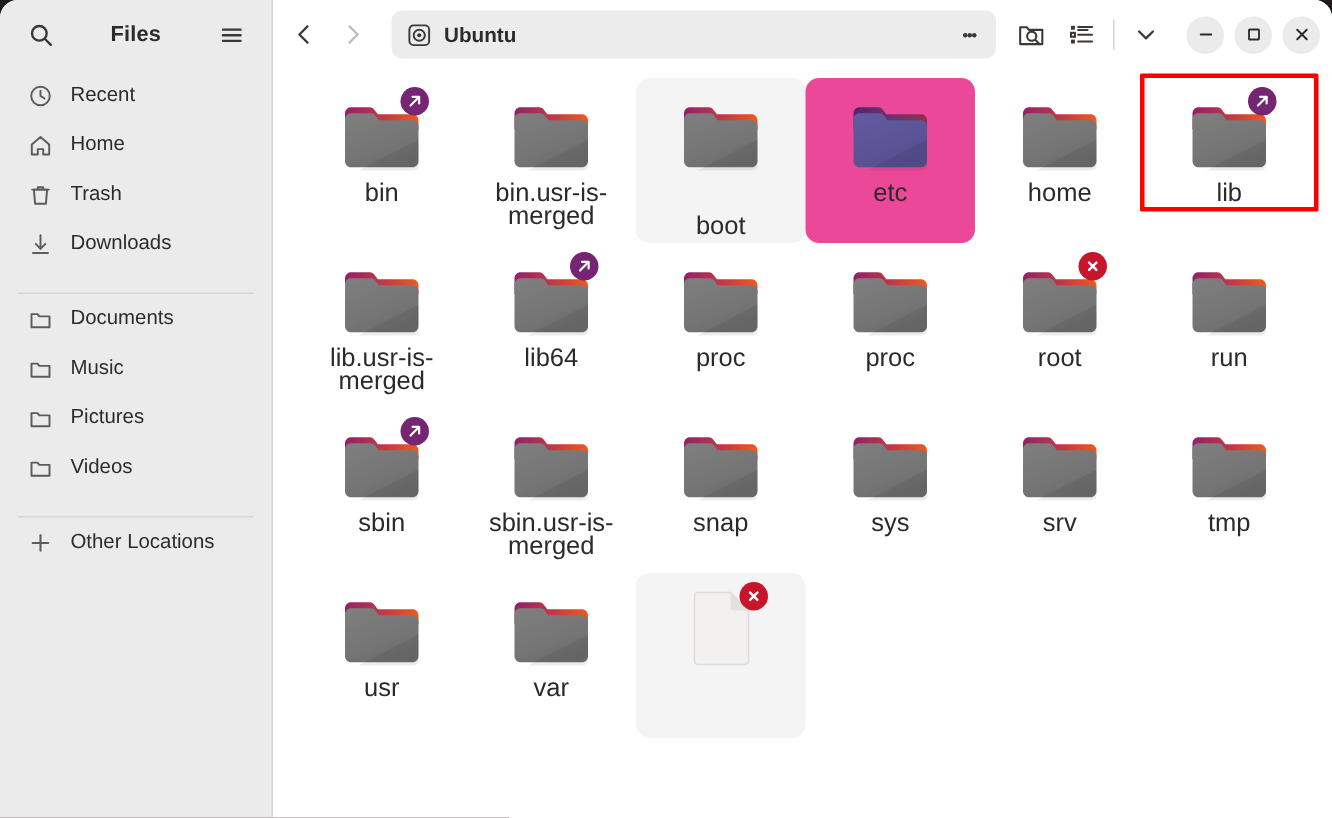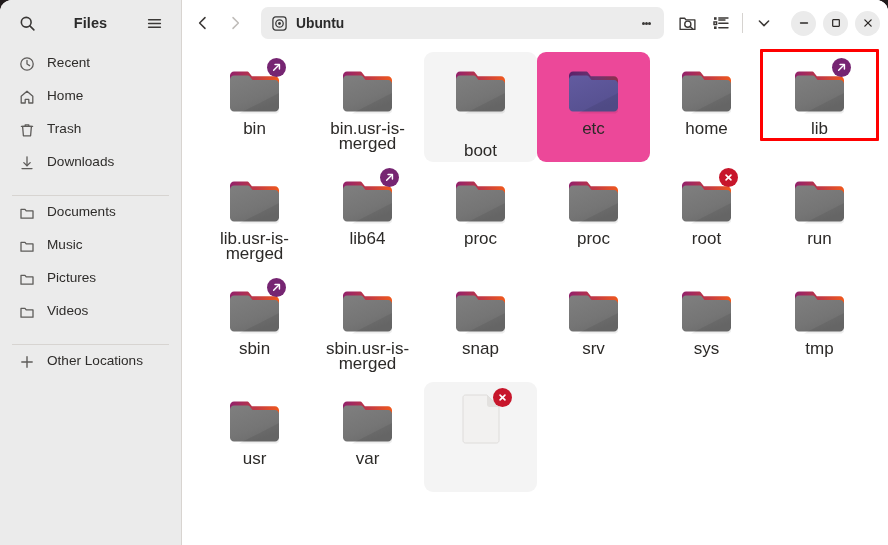--- a/index.html
+++ b/index.html
@@ -569,31 +569,31 @@
             <div class="flabel">snap</div>
           </div>
           <div class="cell">
             <div class="icon-wrap">
               <svg class="folder-svg" viewBox="0 0 55 48">
       <path d="M3 9.5c0-2.2 1.8-4 4-4h12.6c1.3 0 2 .5 2.7 1.4l2.6 3.3H48c2.2 0 4 1.8 4 4v6H3Z" fill="url(#tabgrad)"></path>
       <path d="M3 13.5c0-2.2 1.8-4 4-4h13.3c1.4 0 2.2.5 2.9 1.5l2.3 3.1H48c2.2 0 4 1.8 4 4v23.4c0 2.2-1.8 4-4 4H7c-2.2 0-4-1.8-4-4Z" fill="url(#bodygrad)"></path>
       <path d="M52 27v18c0 1.5-1.8 2.6-4 2.6H12Z" fill="#000" opacity="0.07"></path>
     </svg>
             </div>
+            <div class="flabel">sys</div>
+          </div>
+          <div class="cell">
+            <div class="icon-wrap">
+              <svg class="folder-svg" viewBox="0 0 55 48">
+      <path d="M3 9.5c0-2.2 1.8-4 4-4h12.6c1.3 0 2 .5 2.7 1.4l2.6 3.3H48c2.2 0 4 1.8 4 4v6H3Z" fill="url(#tabgrad)"></path>
+      <path d="M3 13.5c0-2.2 1.8-4 4-4h13.3c1.4 0 2.2.5 2.9 1.5l2.3 3.1H48c2.2 0 4 1.8 4 4v23.4c0 2.2-1.8 4-4 4H7c-2.2 0-4-1.8-4-4Z" fill="url(#bodygrad)"></path>
+      <path d="M52 27v18c0 1.5-1.8 2.6-4 2.6H12Z" fill="#000" opacity="0.07"></path>
+    </svg>
+            </div>
             <div class="flabel">srv</div>
-          </div>
-          <div class="cell">
-            <div class="icon-wrap">
-              <svg class="folder-svg" viewBox="0 0 55 48">
-      <path d="M3 9.5c0-2.2 1.8-4 4-4h12.6c1.3 0 2 .5 2.7 1.4l2.6 3.3H48c2.2 0 4 1.8 4 4v6H3Z" fill="url(#tabgrad)"></path>
-      <path d="M3 13.5c0-2.2 1.8-4 4-4h13.3c1.4 0 2.2.5 2.9 1.5l2.3 3.1H48c2.2 0 4 1.8 4 4v23.4c0 2.2-1.8 4-4 4H7c-2.2 0-4-1.8-4-4Z" fill="url(#bodygrad)"></path>
-      <path d="M52 27v18c0 1.5-1.8 2.6-4 2.6H12Z" fill="#000" opacity="0.07"></path>
-    </svg>
-            </div>
-            <div class="flabel">sys</div>
           </div>
           <div class="cell">
             <div class="icon-wrap">
               <svg class="folder-svg" viewBox="0 0 55 48">
       <path d="M3 9.5c0-2.2 1.8-4 4-4h12.6c1.3 0 2 .5 2.7 1.4l2.6 3.3H48c2.2 0 4 1.8 4 4v6H3Z" fill="url(#tabgrad)"></path>
       <path d="M3 13.5c0-2.2 1.8-4 4-4h13.3c1.4 0 2.2.5 2.9 1.5l2.3 3.1H48c2.2 0 4 1.8 4 4v23.4c0 2.2-1.8 4-4 4H7c-2.2 0-4-1.8-4-4Z" fill="url(#bodygrad)"></path>
       <path d="M52 27v18c0 1.5-1.8 2.6-4 2.6H12Z" fill="#000" opacity="0.07"></path>
     </svg>
             </div>
             <div class="flabel">tmp</div>

